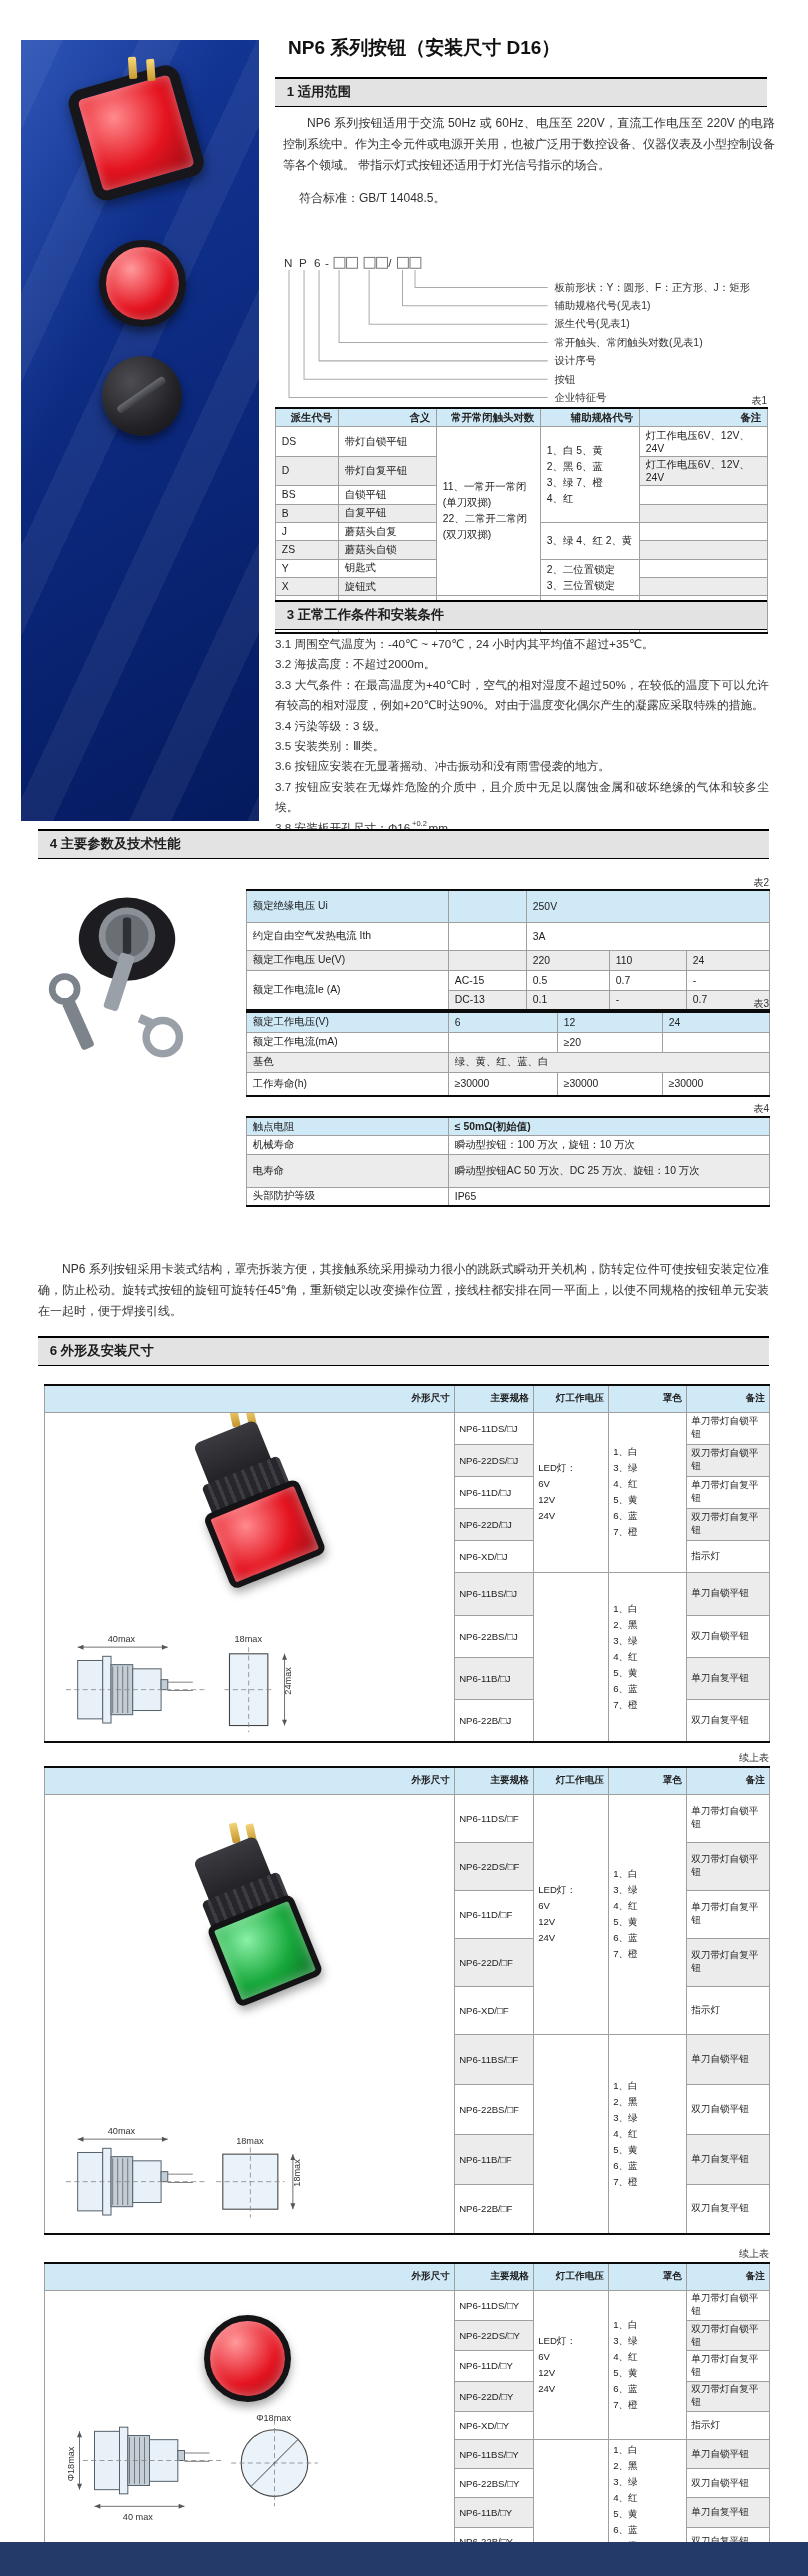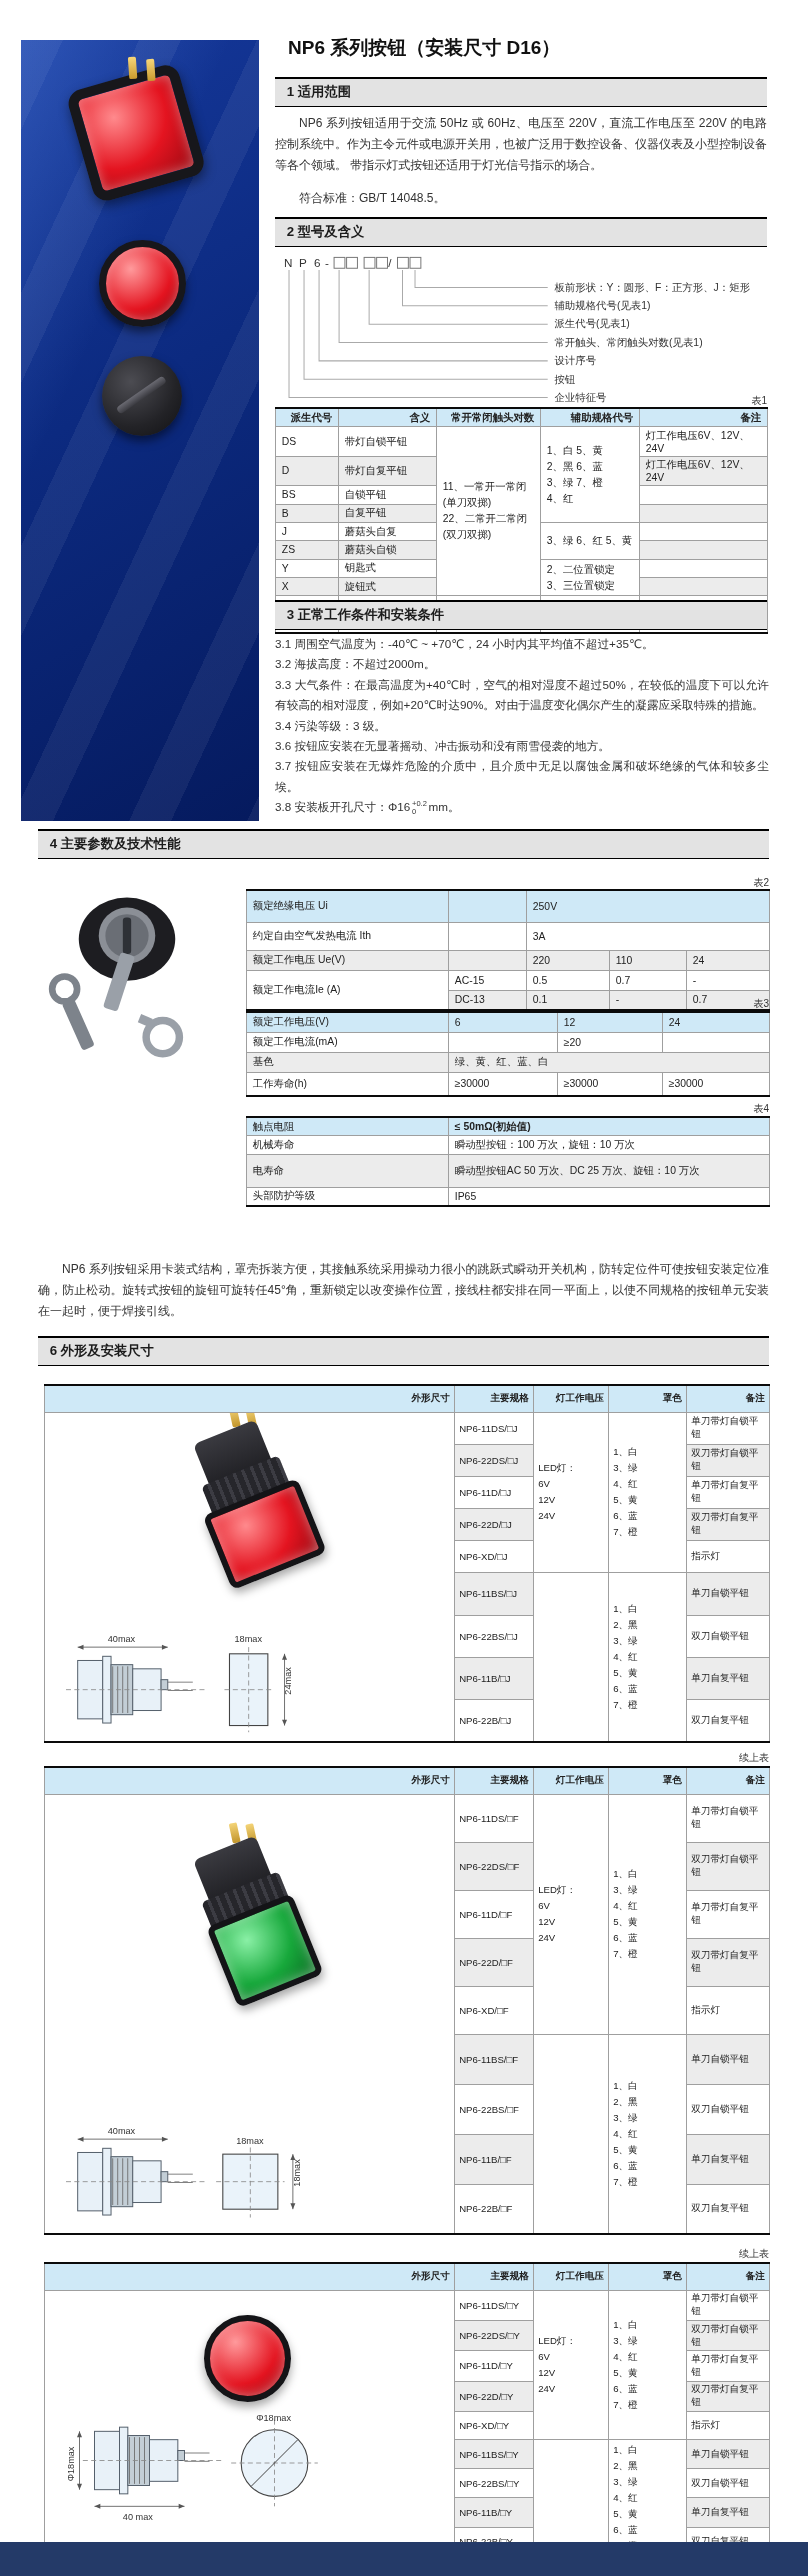--- a/index.html
+++ b/index.html
@@ -95,24 +95,23 @@
     <div class="sb-img sb-kn">
       <div class="sb-face">
           <div class="slot"></div>
         </div>
     </div>
   </div>
 
   <div class="title">NP6 系列按钮（安装尺寸 D16）</div>
 
   <div class="secbar narrow" style="top:77px;">1 适用范围</div>
-  <div class="para indent" style="left:275px; top:113px; width:492px;">NP6 系列按钮适用于交流 50Hz 或 60Hz、电压至 220V，直流工作电压至 220V 的电路控制系统中。作为主令元件或电源开关用，也被广泛用于数控设备、仪器仪表及小型控制设备等各个领域。 带指示灯式按钮还适用于灯光信号指示的场合。</div>
+  <div class="para indent" style="left:283px; top:113px; width:492px;">NP6 系列按钮适用于交流 50Hz 或 60Hz、电压至 220V，直流工作电压至 220V 的电路控制系统中。作为主令元件或电源开关用，也被广泛用于数控设备、仪器仪表及小型控制设备等各个领域。 带指示灯式按钮还适用于灯光信号指示的场合。</div>
   <div class="para" style="left:275px; top:188px; width:492px; padding-left:2em; box-sizing:border-box;">符合标准：GB/T 14048.5。</div>
 
-  <div class="secbar narrow" style="top:217px;">2 型号及含义</div>
 
   <svg style="position:absolute; left:279px; top:254px;" width="489" height="152" viewBox="0 0 586 182">
     <g font-size="14" fill="#333">
       <text x="6" y="16">N</text>
       <text x="24" y="16">P</text>
       <text x="42" y="16">6</text>
       <text x="55" y="15">-</text>
       <text x="131" y="16">/</text>
     </g>
     <g fill="#fff" stroke="#777" stroke-width="1.2">
@@ -185,21 +184,21 @@
       <td></td>
     </tr>
     <tr style="height:16.7px;">
       <td class="shade">B</td>
       <td class="shade">自复平钮</td>
       <td class="shade"></td>
     </tr>
     <tr style="height:16.7px;">
       <td>J</td>
       <td>蘑菇头自复</td>
-      <td rowspan="2" class="pre">3、绿 6、红 5、黄</td>
+      <td rowspan="2" class="pre">3、绿 4、红 2、黄</td>
       <td></td>
     </tr>
     <tr style="height:16.7px;">
       <td class="shade">ZS</td>
       <td class="shade">蘑菇头自锁</td>
       <td class="shade"></td>
     </tr>
     <tr style="height:16.7px;">
       <td>Y</td>
       <td>钥匙式</td>
@@ -222,20 +221,21 @@
     </tr>
   </tbody>
     </table>
 
   <div class="secbar narrow" style="top:600px;">3 正常工作条件和安装条件</div>
   <div class="para" style="left:275px; top:634px; width:494px; line-height:20.4px; font-size:11.7px;">
     <div>3.1 周围空气温度为：-40℃ ~ +70℃，24 小时内其平均值不超过+35℃。</div>
     <div>3.2 海拔高度：不超过2000m。</div>
     <div>3.3 大气条件：在最高温度为+40℃时，空气的相对湿度不超过50%，在较低的温度下可以允许有较高的相对湿度，例如+20℃时达90%。对由于温度变化偶尔产生的凝露应采取特殊的措施。</div>
     <div>3.4 污染等级：3 级。</div>
+    <div>3.5 安装类别：Ⅲ类。</div>
     <div>3.6 按钮应安装在无显著摇动、冲击振动和没有雨雪侵袭的地方。</div>
     <div>3.7 按钮应安装在无爆炸危险的介质中，且介质中无足以腐蚀金属和破坏绝缘的气体和较多尘埃。</div>
     <div>
       <span>3.8 安装板开孔尺寸：Φ16</span><span style="display:inline-block; vertical-align:middle; line-height:8.3px; font-size:7.5px; text-align:left; margin:0 1.7px;"><span style="display:block;">+0.2</span><span style="display:block;">0</span></span><span>mm。</span>
     </div>
   </div>
 
   <div class="secbar wide" style="top:829px;">4 主要参数及技术性能</div>
 
   <svg style="position:absolute; left:48px; top:874px;" width="158" height="200" viewBox="0 0 190 240">

